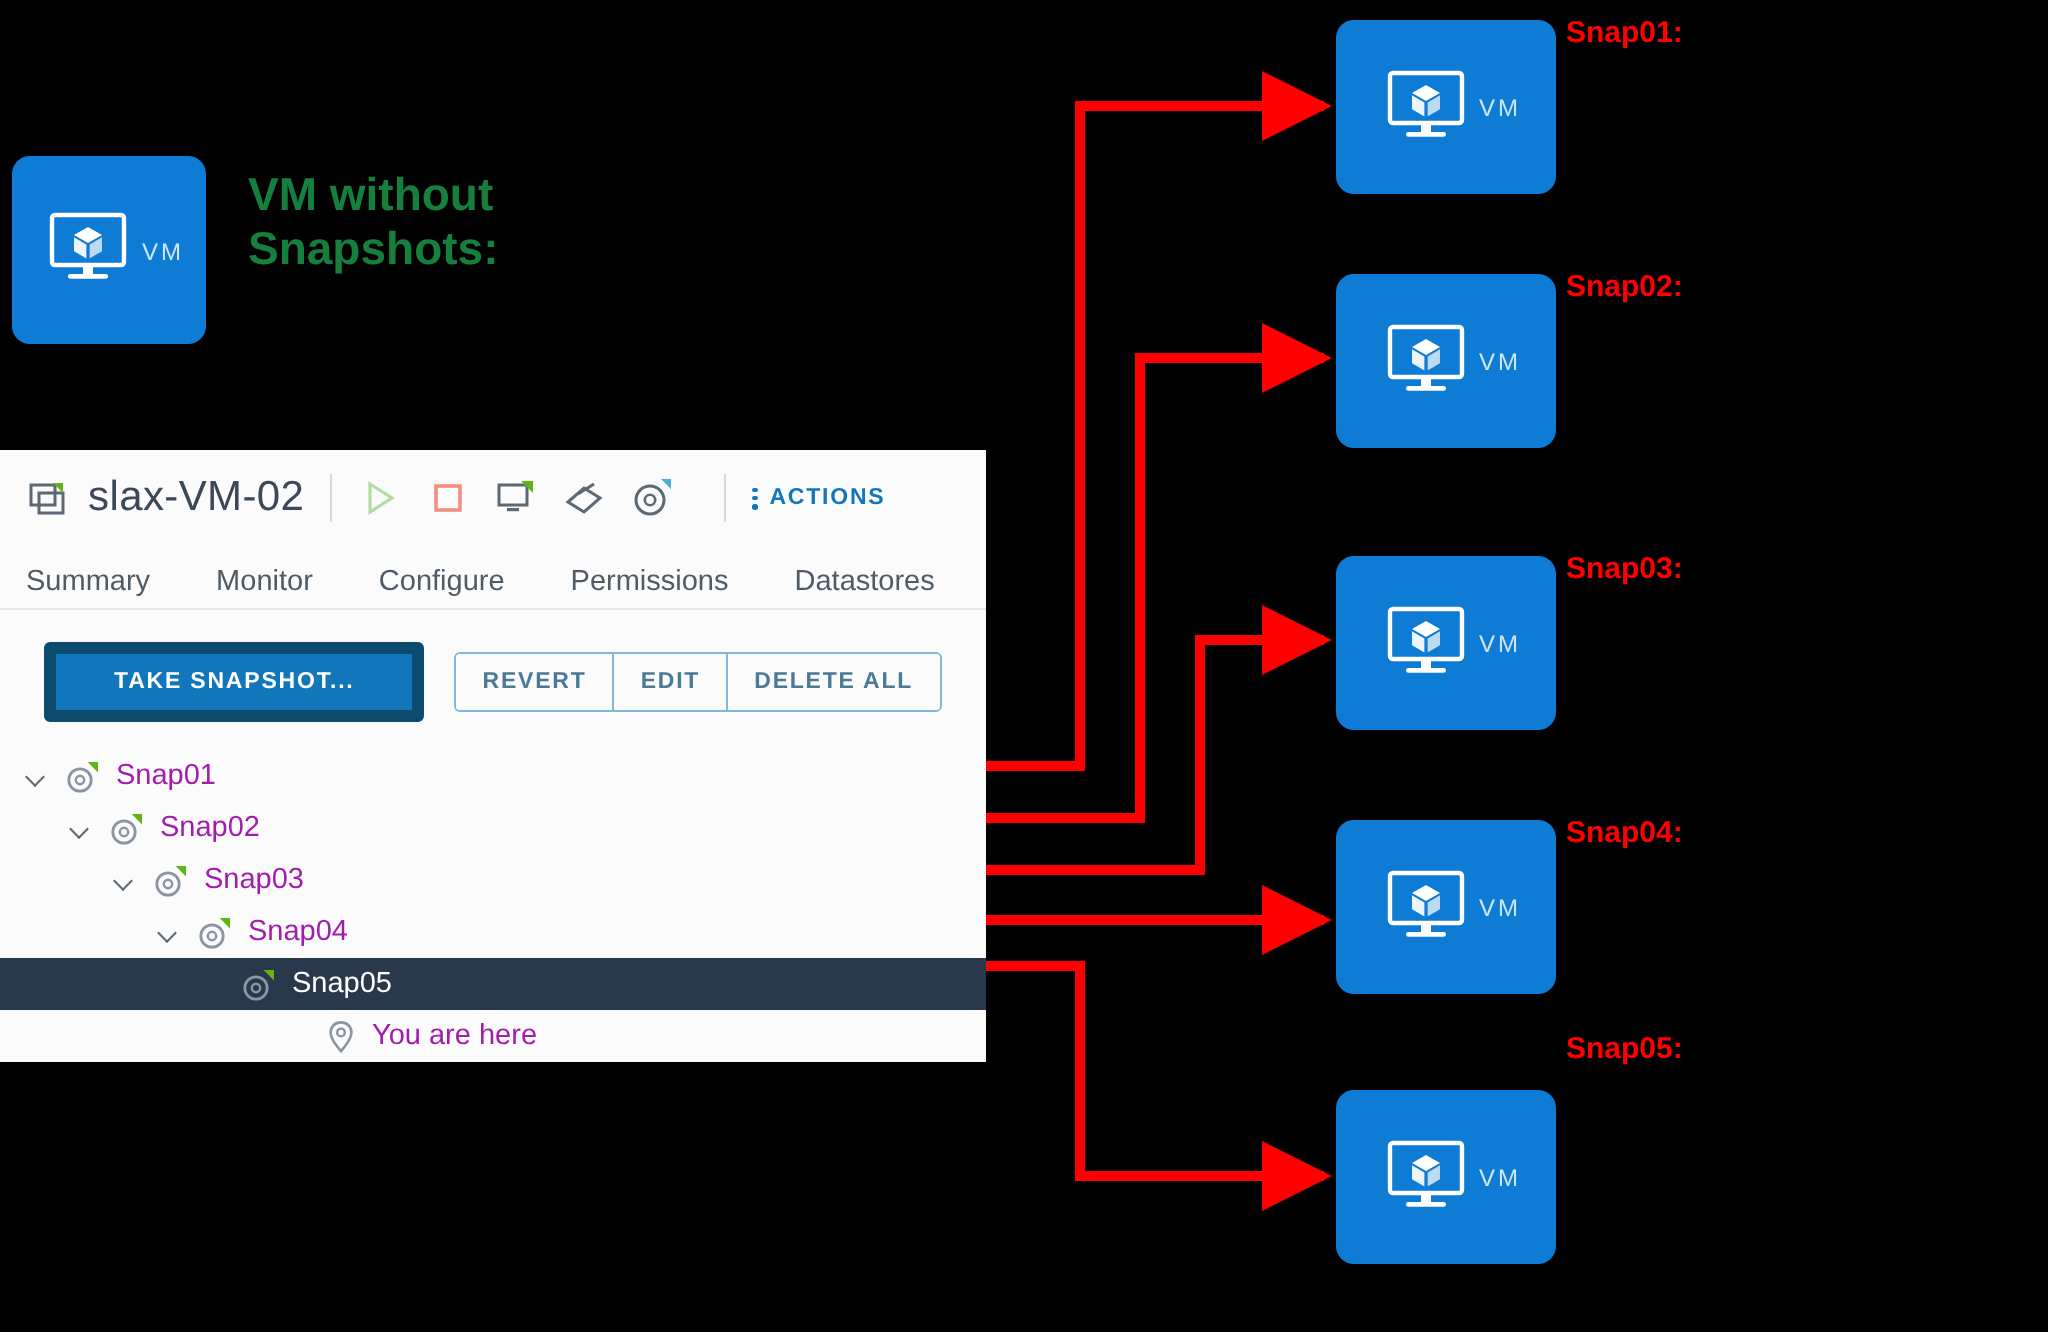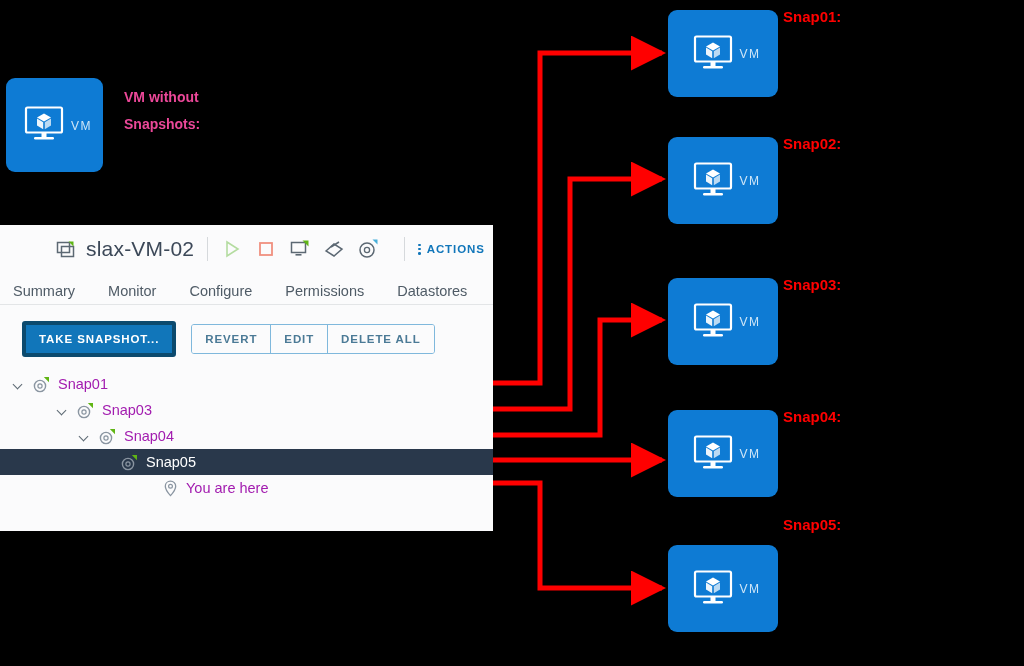--- a/index.html
+++ b/index.html
@@ -11,40 +11,40 @@
   
   .vmtile{position:absolute;background:#0e7bd4;border-radius:9px;
           display:flex;align-items:center;justify-content:center;}
   .vmtile .vmicon{width:54px;height:40px;position:relative;margin-top:2px;}
   .vmtile .vmlabel{color:#cfe6f7;font-size:12px;letter-spacing:1.5px;margin-top:1px;
                    font-family:"Liberation Sans",sans-serif;}
 
   
   .redcap{position:absolute;color:#ff0000;font-weight:bold;font-size:15px;
           font-family:"Liberation Sans",sans-serif;white-space:nowrap;}
-  .bigred{position:absolute;color:#ec4899;font-weight:bold;font-size:14px;line-height:27px;
+  .bigred{position:absolute;color:#15803d;font-weight:bold;font-size:23px;line-height:27px;
           font-family:"Liberation Sans",sans-serif;white-space:pre-line;}
 
   
   #panel{position:absolute;left:0;top:225px;width:493px;height:306px;background:#fbfbfc;}
-  .pnl-head{display:flex;align-items:center;height:48px;padding-left:23px;box-sizing:border-box;margin-left:32px;}
+  .pnl-head{display:flex;align-items:center;height:48px;padding-left:13px;box-sizing:border-box;}
   .vmname{font-size:21px;color:#3c4858;margin-left:9px;letter-spacing:.2px;}
   .divider-v{width:1px;height:24px;background:#d6d9dc;margin:0 13px;}
   .tbicon{width:22px;height:22px;margin-right:12px;position:relative;}
   .actions{display:flex;align-items:center;color:#1176ba;font-size:11.5px;letter-spacing:.9px;font-weight:700;}
   .kebab{display:flex;flex-direction:column;justify-content:space-between;height:11px;margin-right:6px;}
   .kebab i{display:block;width:2.5px;height:2.5px;border-radius:50%;background:#1176ba;}
 
   .tabs{display:flex;align-items:flex-end;height:32px;padding-left:13px;
         border-bottom:1px solid #e3e5e7;box-sizing:border-box;}
   .tab{font-size:14.5px;color:#4f5b66;margin-right:33px;padding-bottom:5px;}
 
   .btnrow{display:flex;align-items:center;padding:16px 0 0 22px;}
   .btn-primary{background:#1176ba;color:#fff;font-size:11.5px;font-weight:700;letter-spacing:.9px;
-               border-radius:3px;padding:8px 13px;border:4px solid #0c4a6e;}
+               border-radius:3px;padding:8px 29px;border:6px solid #0c4a6e;}
   .btngroup{display:flex;margin-left:15px;border:1px solid #7fb8dc;border-radius:3px;overflow:hidden;}
   .btn-sec{font-size:11.5px;font-weight:700;letter-spacing:.9px;color:#4b7a96;
            padding:8px 13px;border-right:1px solid #7fb8dc;background:#fbfbfc;}
   .btn-sec:last-child{border-right:none;}
 
   .tree{margin-top:14px;}
   .trow{display:flex;align-items:center;height:26px;position:relative;}
   .trow.sel{background:#29384b;}
   .chev{width:13px;height:13px;position:relative;flex:none;}
   .chev::after{content:"";position:absolute;left:2px;top:3px;width:6px;height:6px;
@@ -261,20 +261,32 @@
      <span style="display:inline-block;width:7px;flex:none"></span>
      <span class="snapico">
   <svg viewBox="0 0 19 17" width="19" height="17">
     <circle cx="8" cy="10" r="5.6" fill="none" stroke="#8a95a1" stroke-width="1.4"></circle>
     <circle cx="8" cy="10" r="2.1" fill="none" stroke="#8a95a1" stroke-width="1.2"></circle>
     <path d="M11.8 1h5.2v5.2z" fill="#60b515"></path>
   </svg></span>
      <span class="tlabel">Snap01</span>
         </div>
         <div class="trow">
+          <span style="display:inline-block;width:34px;flex:none"></span>
+          <span class="chev"></span>
+     <span style="display:inline-block;width:7px;flex:none"></span>
+     <span class="snapico">
+  <svg viewBox="0 0 19 17" width="19" height="17">
+    <circle cx="8" cy="10" r="5.6" fill="none" stroke="#8a95a1" stroke-width="1.4"></circle>
+    <circle cx="8" cy="10" r="2.1" fill="none" stroke="#8a95a1" stroke-width="1.2"></circle>
+    <path d="M11.8 1h5.2v5.2z" fill="#60b515"></path>
+  </svg></span>
+     <span class="tlabel">Snap02</span>
+        </div>
+        <div class="trow">
           <span style="display:inline-block;width:56px;flex:none"></span>
           <span class="chev"></span>
      <span style="display:inline-block;width:7px;flex:none"></span>
      <span class="snapico">
   <svg viewBox="0 0 19 17" width="19" height="17">
     <circle cx="8" cy="10" r="5.6" fill="none" stroke="#8a95a1" stroke-width="1.4"></circle>
     <circle cx="8" cy="10" r="2.1" fill="none" stroke="#8a95a1" stroke-width="1.2"></circle>
     <path d="M11.8 1h5.2v5.2z" fill="#60b515"></path>
   </svg></span>
      <span class="tlabel">Snap03</span>

